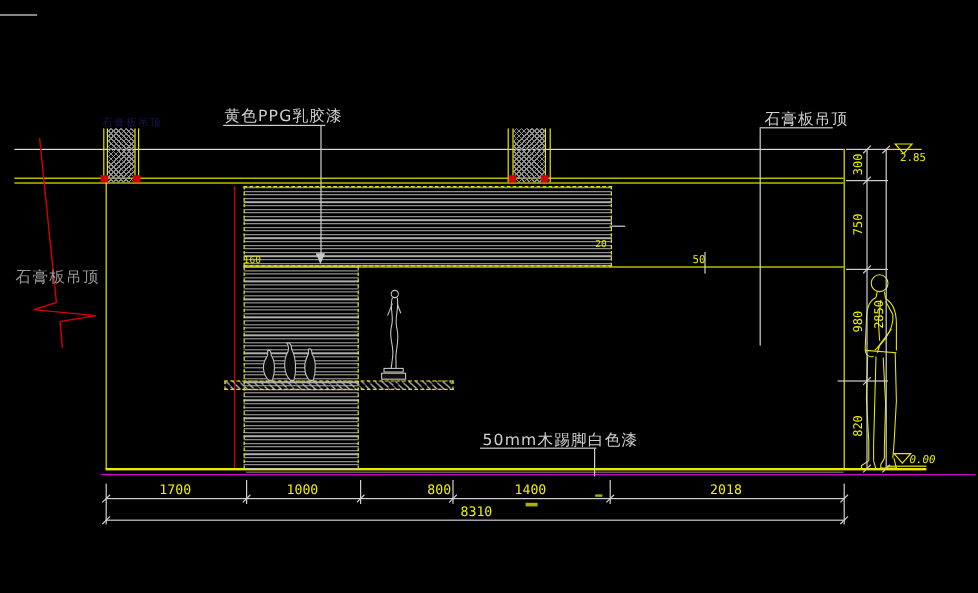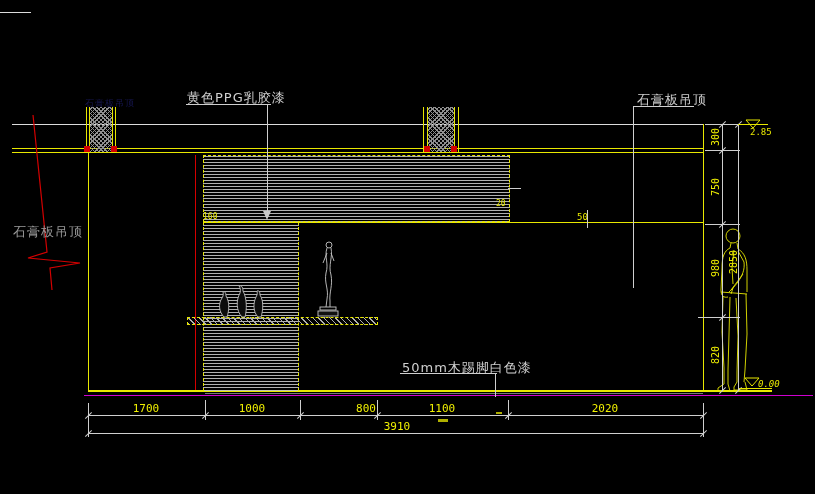--- a/index.html
+++ b/index.html
@@ -141,29 +141,29 @@
   <div class="hline" style="left:88px;top:415px;width:615px;"></div>
   <div class="tick" style="left:84px;top:415px;"></div>
   <div class="tick" style="left:201px;top:415px;"></div>
   <div class="tick" style="left:296px;top:415px;"></div>
   <div class="tick" style="left:373px;top:415px;"></div>
   <div class="tick" style="left:504px;top:415px;"></div>
   <div class="tick" style="left:699px;top:415px;"></div>
   <div class="dim" style="left:146px;top:403px;">1700</div>
   <div class="dim" style="left:252px;top:403px;">1000</div>
   <div class="dim" style="left:338px;top:403px;margin-left:28px;">800</div>
-  <div class="dim" style="left:442px;top:403px;">1100</div>
-  <div class="dim" style="left:605px;top:403px;">2020</div>
+  <div class="dim" style="left:442px;top:403px;">1400</div>
+  <div class="dim" style="left:605px;top:403px;">2018</div>
   <div class="abs" style="left:438px;top:419px;width:10px;height:3px;background:#b0b000;"></div>
   <div class="abs" style="left:496px;top:412px;width:6px;height:2px;background:#b0b000;"></div>
 
   <div class="hline" style="left:88px;top:433px;width:615px;"></div>
   <div class="tick" style="left:84px;top:433px;"></div>
   <div class="tick" style="left:699px;top:433px;"></div>
-  <div class="dim" style="left:397px;top:421px;">3910</div>
+  <div class="dim" style="left:397px;top:421px;">8310</div>
 
   <div class="hline" style="left:705px;top:124px;width:35px;"></div>
   <div class="hline" style="left:705px;top:150px;width:35px;"></div>
   <div class="hline" style="left:705px;top:224px;width:35px;"></div>
   <div class="hline" style="left:698px;top:317px;width:42px;"></div>
 
   <div class="vline" style="left:722px;top:124px;height:267px;"></div>
   <div class="vline" style="left:738px;top:124px;height:267px;"></div>
   <div class="tick" style="left:718px;top:124px;"></div>
   <div class="tick" style="left:718px;top:150px;"></div>

